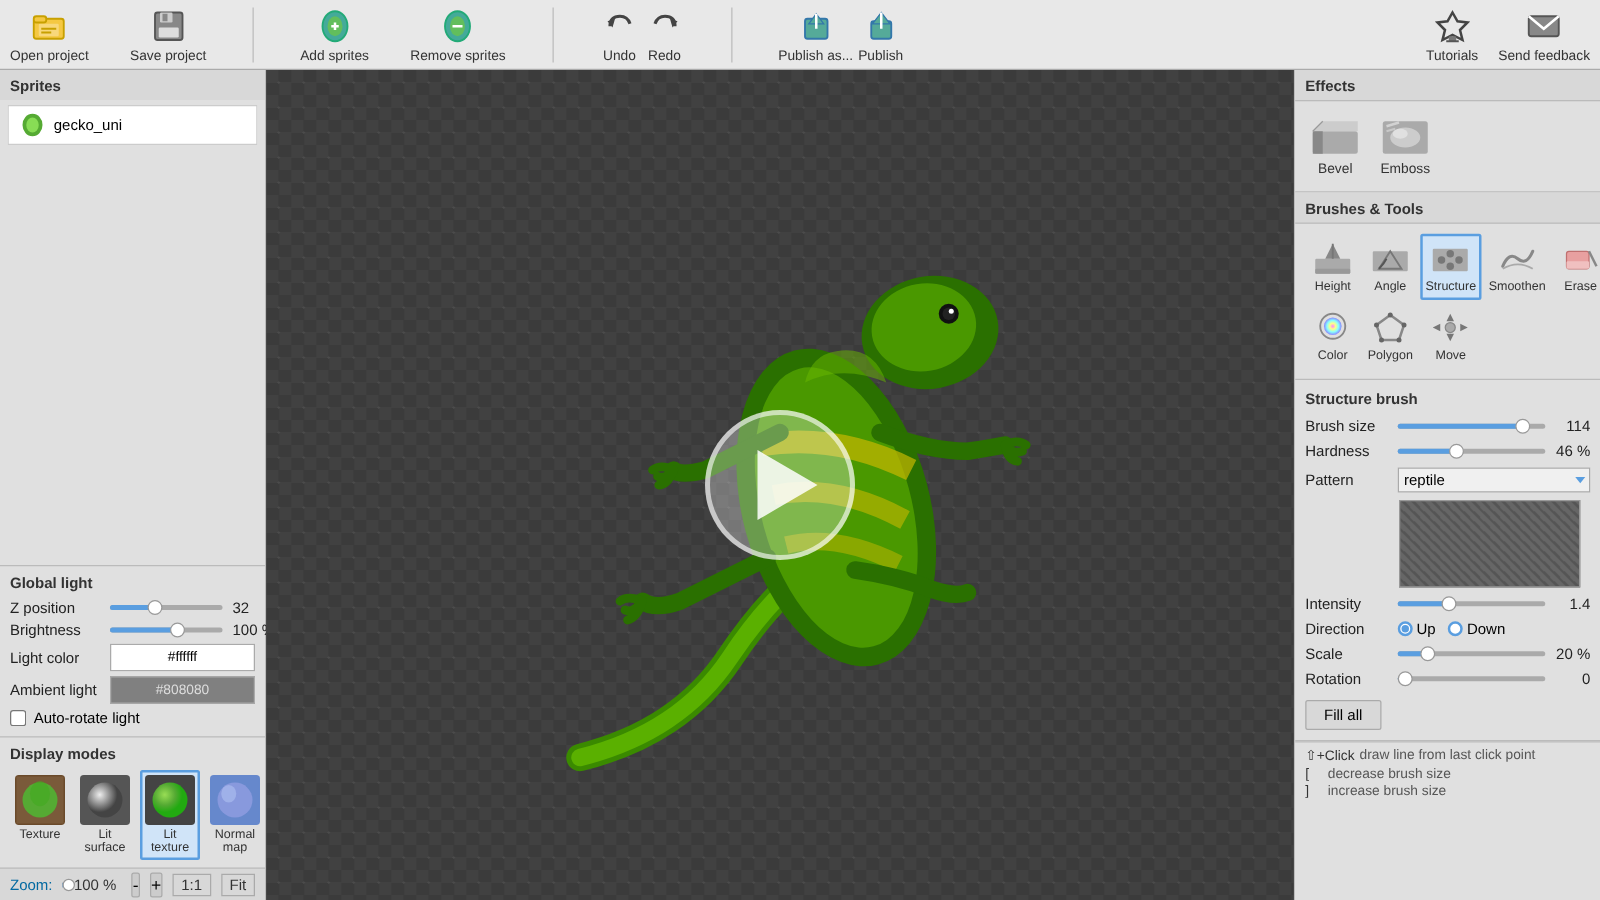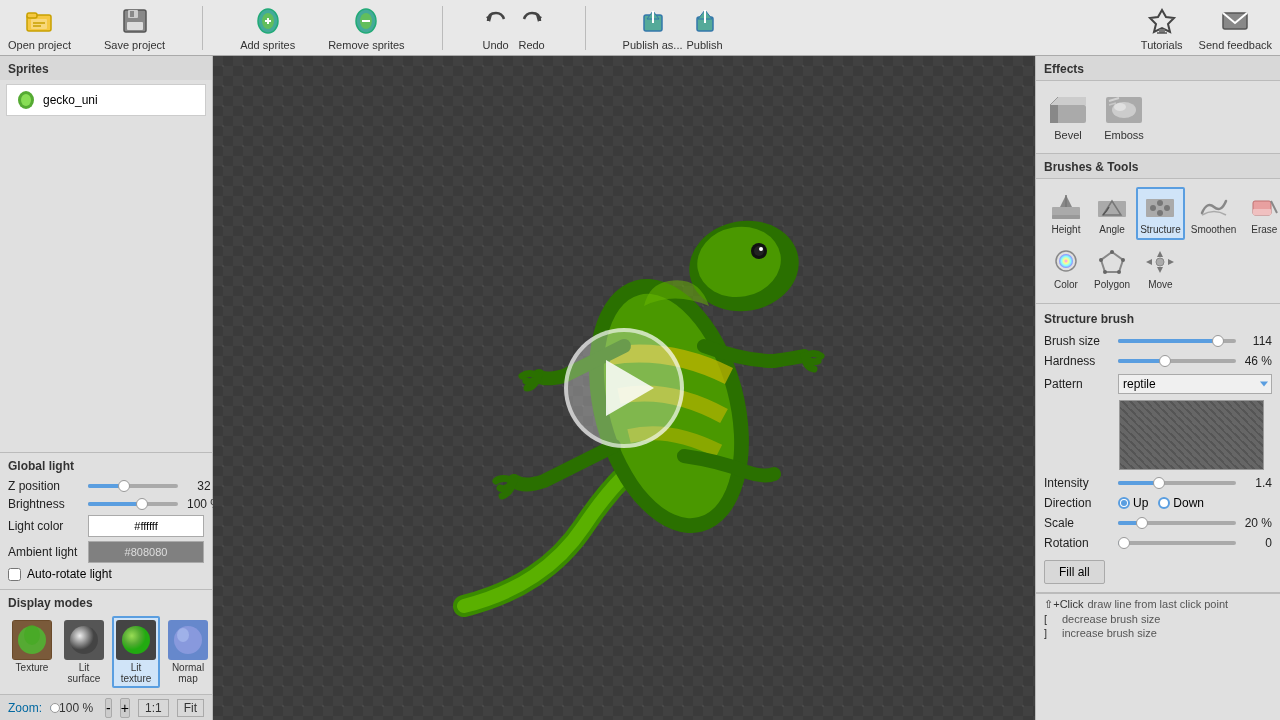--- a/index.html
+++ b/index.html
@@ -111,21 +111,20 @@
       width: 76px;
       font-size: 12px;
       color: #222;
       flex-shrink: 0;
     }
     .gl-value {
       font-size: 12px;
       color: #222;
       margin-left: 4px;
       min-width: 36px;
-      text-align: center;
     }
     .color-box {
       border: 1px solid #999;
       height: 22px;
       display: flex;
       align-items: center;
       justify-content: center;
       font-size: 11px;
       cursor: pointer;
       flex: 1;

